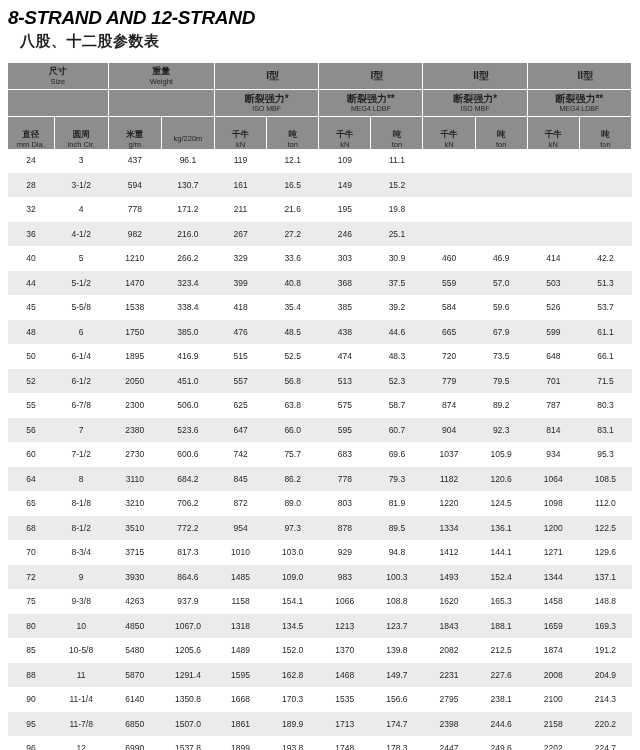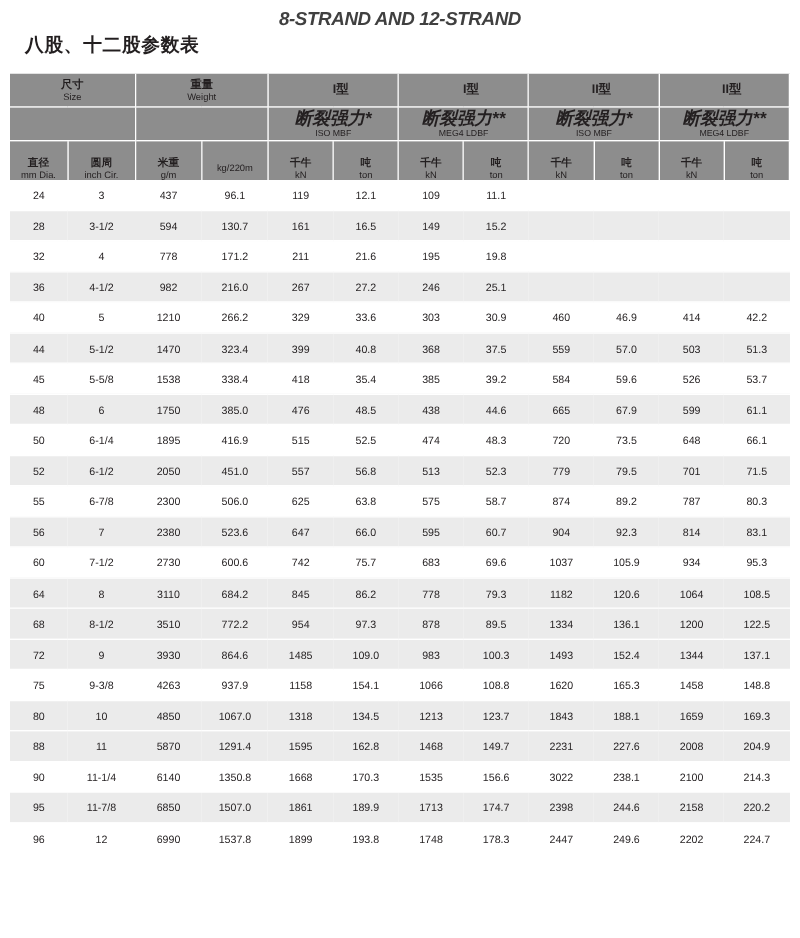--- a/index.html
+++ b/index.html
@@ -15,28 +15,27 @@
     overflow: hidden;
   }
   .page {
     width: 640px;
     position: relative;
   }
   .title-block {
     padding: 8px 8px 2px 8px;
   }
   .title-en {
-    font-size: 15px;
+    font-size: 19px;
     font-weight: bold;
     font-style: italic;
     letter-spacing: -0.3px;
-    color: #404040;
+    color: #000000;
     line-height: 1.1;
     margin: 0;
-    text-align: center;
   }
   .title-cn {
     font-size: 15px;
     font-weight: bold;
     color: #231f20;
     margin: 4px 0 0 12px;
     line-height: 1.1;
     letter-spacing: 0.5px;
   }
   table.spec {
@@ -91,24 +90,23 @@
     line-height: 1.25;
   }
   .hdr-main .line2 {
     display: block;
     font-size: 7.5px;
     font-weight: normal;
     line-height: 1.25;
   }
   .hdr-sub .line1 {
     display: block;
-    font-size: 14px;
+    font-size: 10px;
     font-weight: bold;
     line-height: 1.25;
-    font-style: italic;
   }
   .hdr-sub .line2 {
     display: block;
     font-size: 7px;
     font-weight: normal;
     line-height: 1.25;
   }
   .hdr-unit .line1 {
     display: block;
     font-size: 8.5px;
@@ -474,34 +472,62 @@
           <td>684.2</td>
           <td>845</td>
           <td>86.2</td>
           <td>778</td>
           <td>79.3</td>
           <td>1182</td>
           <td>120.6</td>
           <td>1064</td>
           <td>108.5</td>
         </tr>
+        <tr class="odd">
+          <td>65</td>
+          <td>8-1/8</td>
+          <td>3210</td>
+          <td>706.2</td>
+          <td>872</td>
+          <td>89.0</td>
+          <td>803</td>
+          <td>81.9</td>
+          <td>1220</td>
+          <td>124.5</td>
+          <td>1098</td>
+          <td>112.0</td>
+        </tr>
         <tr class="even">
           <td>68</td>
           <td>8-1/2</td>
           <td>3510</td>
           <td>772.2</td>
           <td>954</td>
           <td>97.3</td>
           <td>878</td>
           <td>89.5</td>
           <td>1334</td>
           <td>136.1</td>
           <td>1200</td>
           <td>122.5</td>
         </tr>
+        <tr class="odd">
+          <td>70</td>
+          <td>8-3/4</td>
+          <td>3715</td>
+          <td>817.3</td>
+          <td>1010</td>
+          <td>103.0</td>
+          <td>929</td>
+          <td>94.8</td>
+          <td>1412</td>
+          <td>144.1</td>
+          <td>1271</td>
+          <td>129.6</td>
+        </tr>
         <tr class="even">
           <td>72</td>
           <td>9</td>
           <td>3930</td>
           <td>864.6</td>
           <td>1485</td>
           <td>109.0</td>
           <td>983</td>
           <td>100.3</td>
           <td>1493</td>
@@ -530,20 +556,34 @@
           <td>1067.0</td>
           <td>1318</td>
           <td>134.5</td>
           <td>1213</td>
           <td>123.7</td>
           <td>1843</td>
           <td>188.1</td>
           <td>1659</td>
           <td>169.3</td>
         </tr>
+        <tr class="odd">
+          <td>85</td>
+          <td>10-5/8</td>
+          <td>5480</td>
+          <td>1205.6</td>
+          <td>1489</td>
+          <td>152.0</td>
+          <td>1370</td>
+          <td>139.8</td>
+          <td>2082</td>
+          <td>212.5</td>
+          <td>1874</td>
+          <td>191.2</td>
+        </tr>
         <tr class="even">
           <td>88</td>
           <td>11</td>
           <td>5870</td>
           <td>1291.4</td>
           <td>1595</td>
           <td>162.8</td>
           <td>1468</td>
           <td>149.7</td>
           <td>2231</td>
@@ -553,21 +593,21 @@
         </tr>
         <tr class="odd">
           <td>90</td>
           <td>11-1/4</td>
           <td>6140</td>
           <td>1350.8</td>
           <td>1668</td>
           <td>170.3</td>
           <td>1535</td>
           <td>156.6</td>
-          <td>3022</td>
+          <td>2795</td>
           <td>238.1</td>
           <td>2100</td>
           <td>214.3</td>
         </tr>
         <tr class="even">
           <td>95</td>
           <td>11-7/8</td>
           <td>6850</td>
           <td>1507.0</td>
           <td>1861</td>

